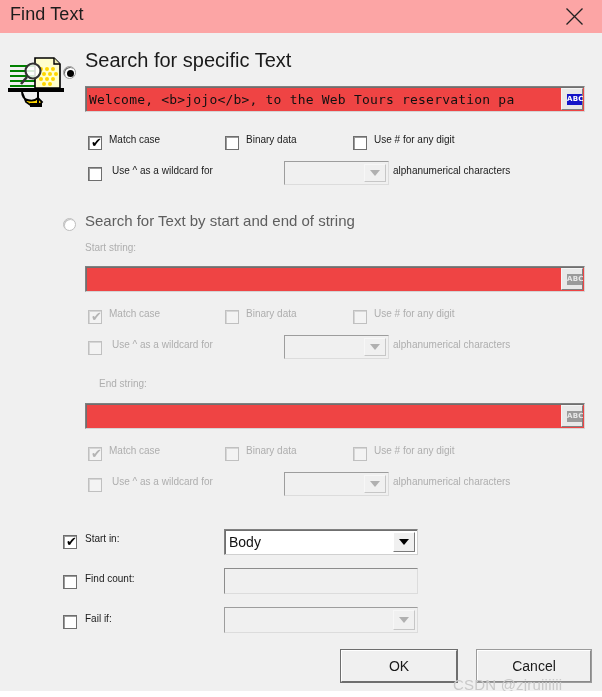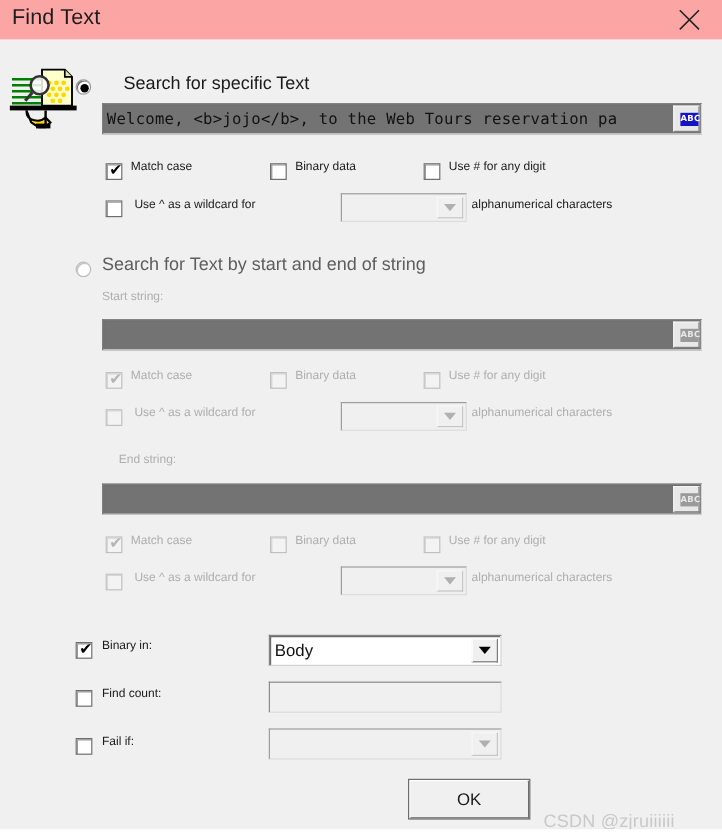--- a/index.html
+++ b/index.html
@@ -61,21 +61,21 @@
     color:#000;font-size:13px;line-height:12px;font-family:"DejaVu Sans",sans-serif;
   }
   .cbox.disabled{border-color:#c0c0c0;background:#f3f3f3;box-shadow:inset 1px 1px 0 #d6d6d6;}
   .cbox.disabled .tick{color:#b4b4b4;}
 
   .lbl{position:absolute;white-space:nowrap;font-size:10px;color:#1a1a1a;}
   .lbl.dis{color:#aeaeae;}
 
   
   .tfield{
-    position:absolute;box-sizing:border-box;background:#737373;
+    position:absolute;box-sizing:border-box;background:#ef4444;
     border:1px solid #808080;border-right-color:#d4d4d4;border-bottom-color:#d4d4d4;
     box-shadow:inset 1px 1px 0 #6f6f6f;
   }
   .tfield .txt{
     position:absolute;left:3px;top:5px;right:22px;
     white-space:nowrap;overflow:hidden;
     font-family:"DejaVu Sans Mono","Liberation Mono",monospace;
     font-size:13px;color:#111;letter-spacing:0.2px;
   }
   .abc-btn{
@@ -196,21 +196,21 @@
 
         <path d="M14 40 C14 50, 26 50, 30 46 L34 50 L30 54 L24 54 L18 50 Z" fill="#ffd700" stroke="#000" stroke-width="1.8"></path>
         <path d="M30 40 L30 52" stroke="#000" stroke-width="2"></path>
         <rect x="22" y="51" width="12" height="4" fill="#000"></rect>
       </svg>
     </div>
 
     <div class="radio" style="left:63px;top:33px;">
       <div class="dot"></div>
     </div>
-    <div class="lbl" style="left:85px;top:28px;font-size:15px;margin-left:18px;">Search for specific Text</div>
+    <div class="lbl" style="left:85px;top:16px;font-size:20px;">Search for specific Text</div>
 
     <div class="tfield" style="left:85px;top:53px;width:500px;height:26px;">
       <div class="txt">Welcome, &lt;b&gt;jojo&lt;/b&gt;, to the Web Tours reservation pa</div>
       <div class="abc-btn">
         <div class="abc-glyph">ABC</div>
       </div>
     </div>
 
     <div class="cbox" style="left:88px;top:103px;">
       <div class="tick">✔</div>
@@ -292,21 +292,21 @@
       <div class="cval"></div>
       <div class="arrowbox">
           <div class="arrow-d"></div>
         </div>
     </div>
     <div class="lbl dis" style="left:393px;top:443px;">alphanumerical characters</div>
 
     <div class="cbox" style="left:63px;top:502px;">
       <div class="tick">✔</div>
     </div>
-    <div class="lbl" style="left:85px;top:500px;">Binary in:</div>
+    <div class="lbl" style="left:85px;top:500px;">Start in:</div>
     <div class="combo" style="left:224px;top:496px;width:194px;height:26px;">
       <div class="cval">Body</div>
       <div class="arrowbox">
           <div class="arrow-d"></div>
         </div>
     </div>
 
     <div class="cbox" style="left:63px;top:542px;"></div>
     <div class="lbl" style="left:85px;top:540px;">Find count:</div>
     <div class="pfield" style="left:224px;top:535px;width:194px;height:26px;">
@@ -315,20 +315,23 @@
 
     <div class="cbox" style="left:63px;top:582px;"></div>
     <div class="lbl" style="left:85px;top:580px;">Fail if:</div>
     <div class="combo disabled" style="left:224px;top:574px;width:194px;height:26px;">
       <div class="cval"></div>
       <div class="arrowbox">
           <div class="arrow-d"></div>
         </div>
     </div>
 
-    <div class="pbtn" style="left:341px;top:617px;width:100px;height:32px;">
+    <div class="pbtn" style="left:341px;top:617px;width:116px;height:32px;">
       <span>OK</span>
+    </div>
+    <div class="pbtn plain" style="left:477px;top:617px;width:114px;height:32px;">
+      <span>Cancel</span>
     </div>
   </div>
 
   <div class="watermark">CSDN @zjruiiiiii</div>
   <div class="bottom-strip"></div>
 </div>
 
 </body></html>

